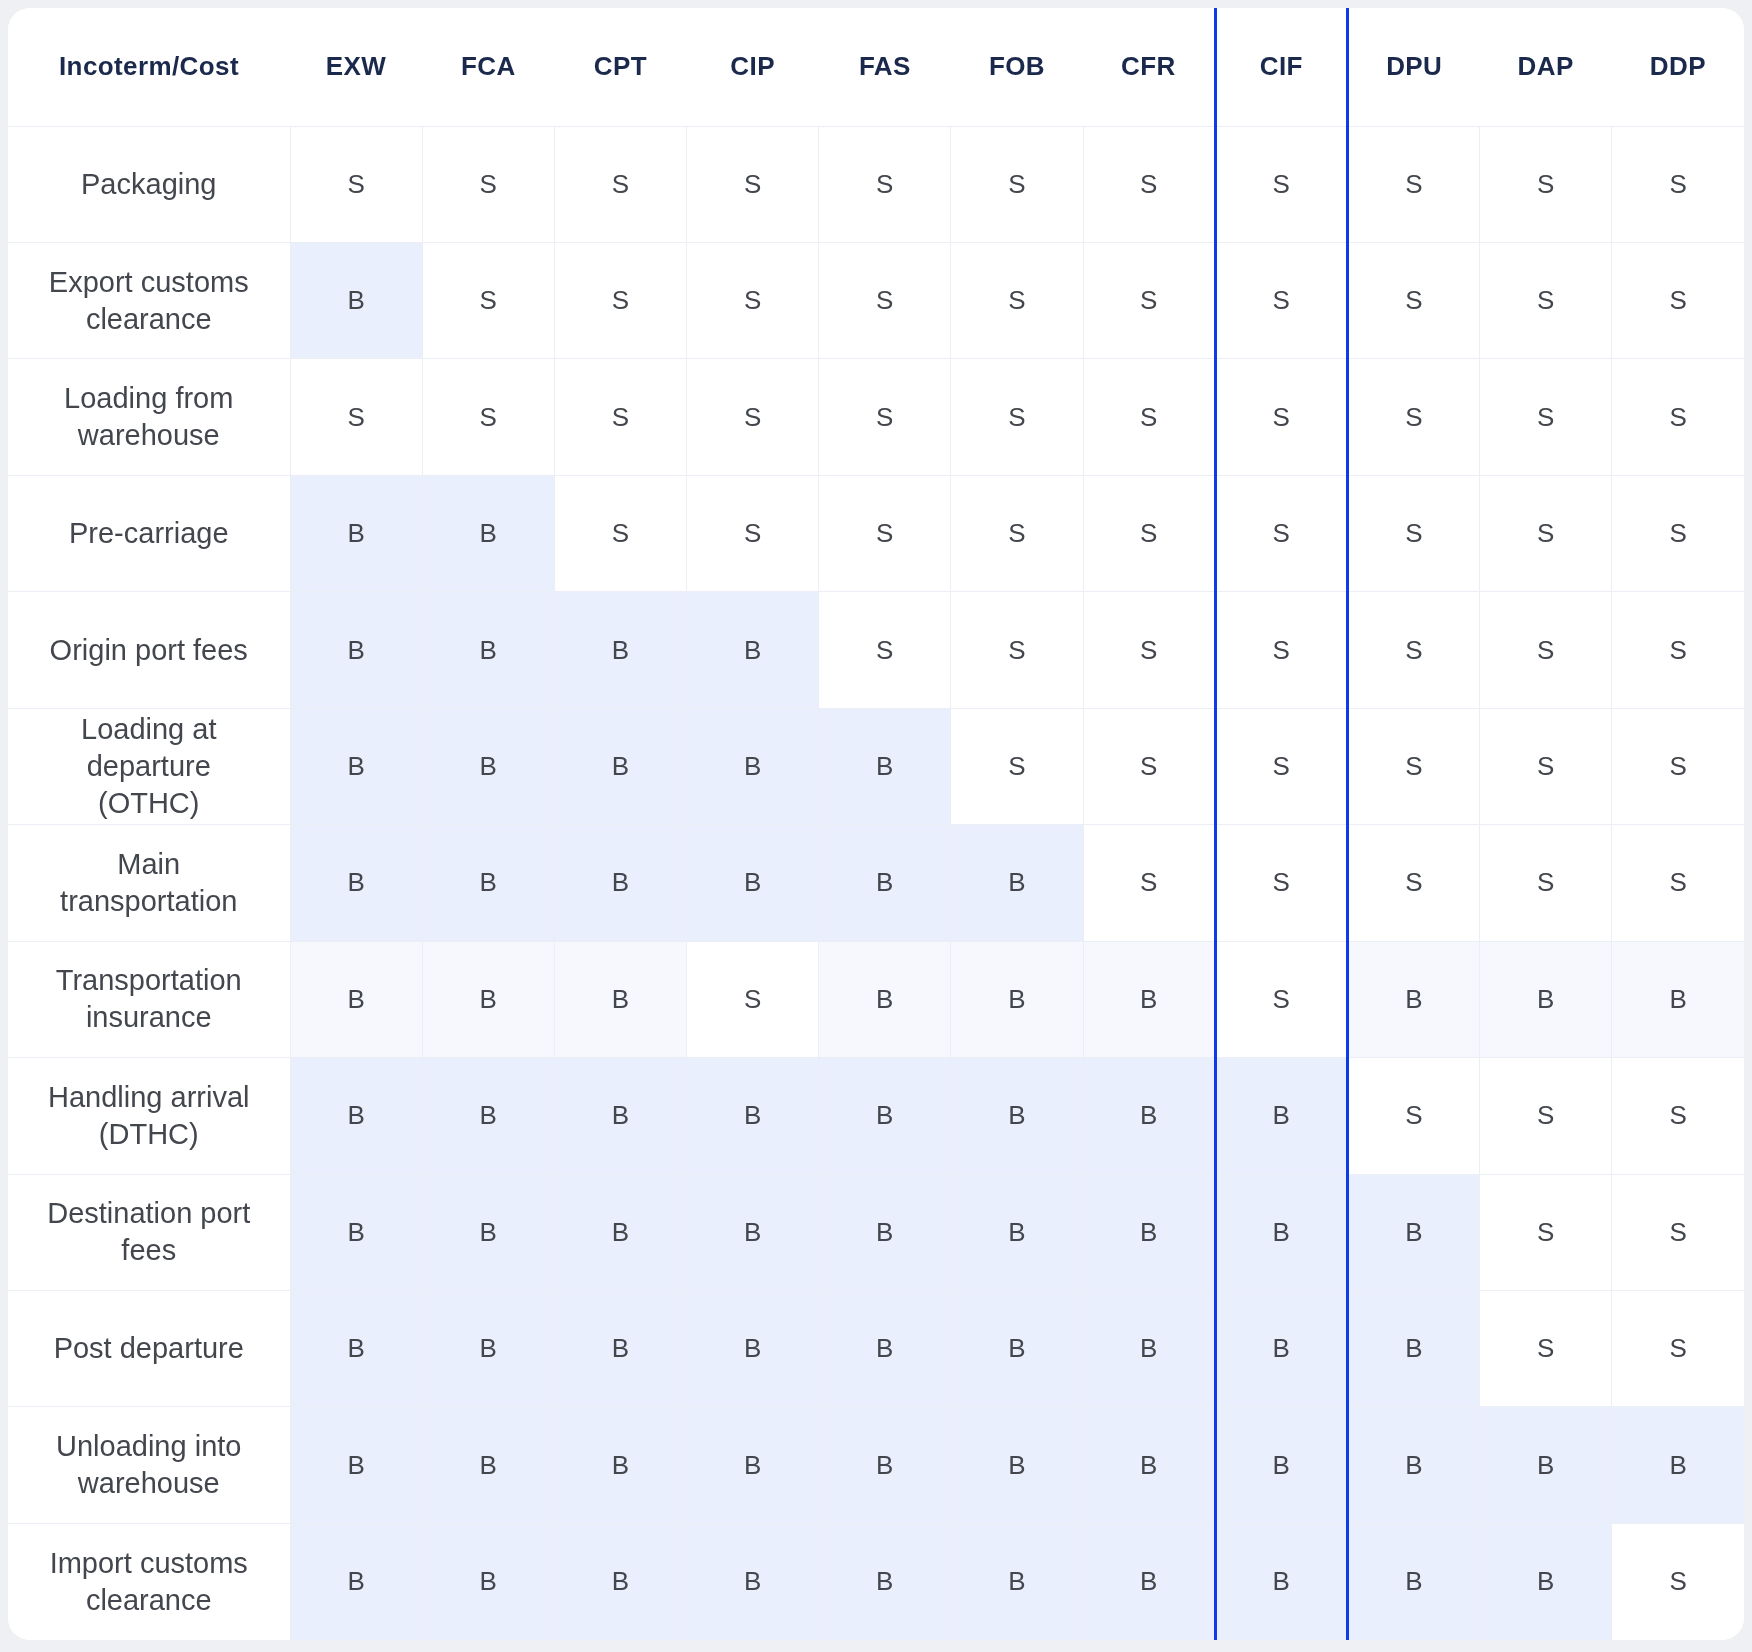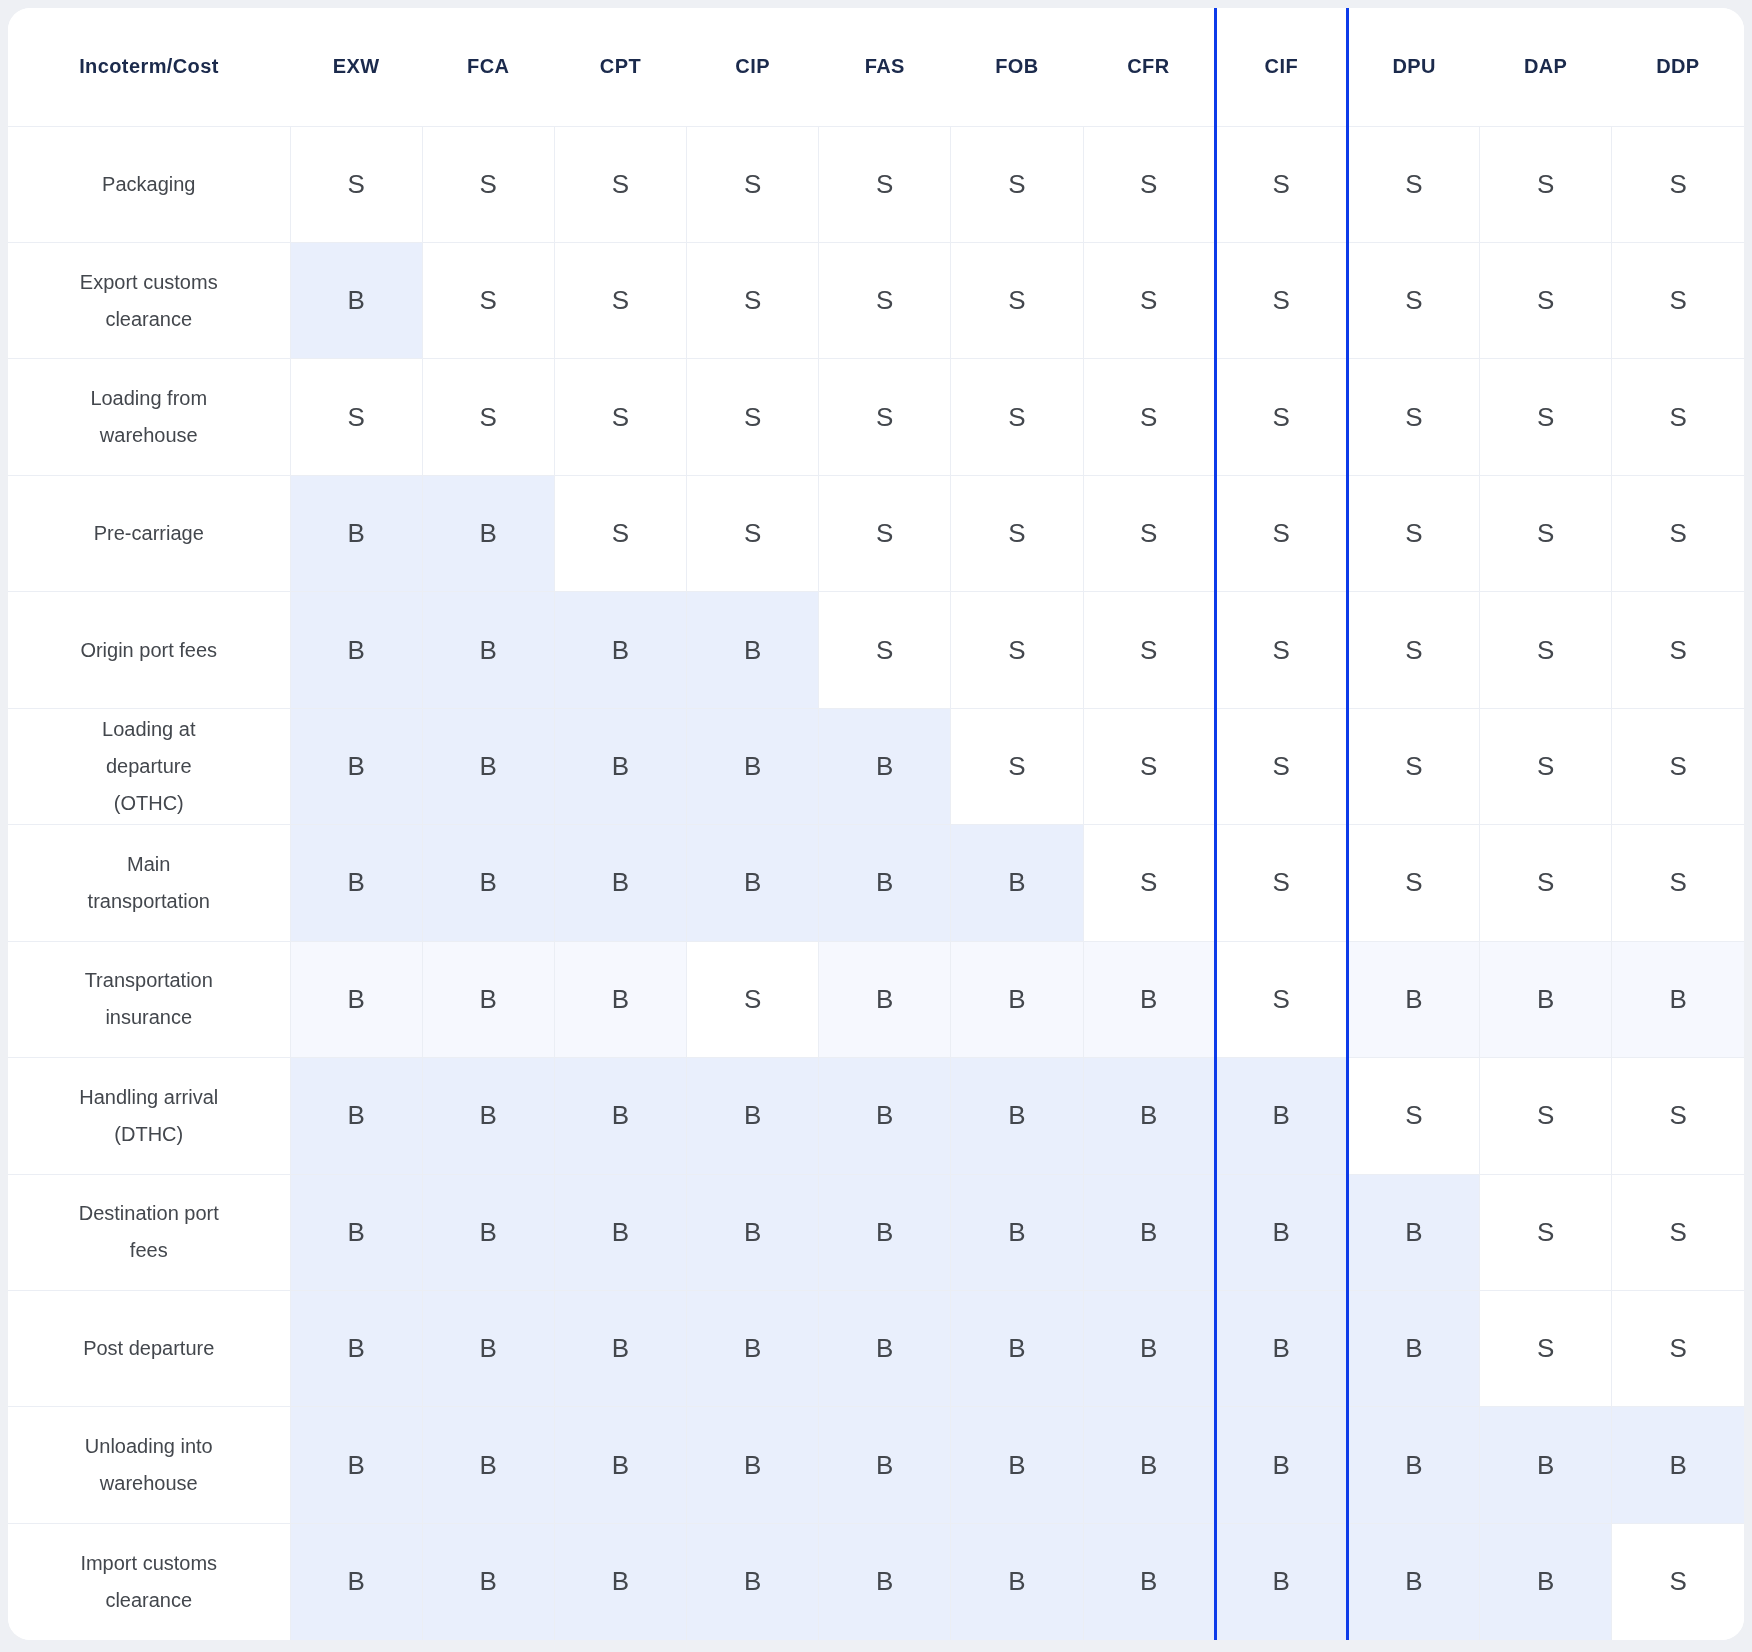--- a/index.html
+++ b/index.html
@@ -30,35 +30,35 @@
   }
   table{
     border-collapse:collapse;
     table-layout:fixed;
     width:100%; height:100%;
   }
   col.label-col{width:282px;}
   thead tr{height:118px;}
   tbody tr{height:116.4px;}
   th{
-    font-size:20px;
+    font-size:26px;
     font-weight:bold;
     color:var(--navy);
     letter-spacing:0.4px;
     text-align:center;
     vertical-align:middle;
     border:none;
     border-bottom:1px solid var(--grid);
     background:var(--card-bg);
     margin-top:32px;
   }
   td.rowlabel{
     text-align:center;
     vertical-align:middle;
-    font-size:20px;
+    font-size:29px;
     line-height:37px;
     color:var(--text);
     white-space:pre-line;
     background:var(--card-bg);
     border-top:1px solid var(--grid);
     border-bottom:1px solid var(--grid);
     border-right:1px solid var(--grid);
     padding:0 38px;
   }
   td.val{

